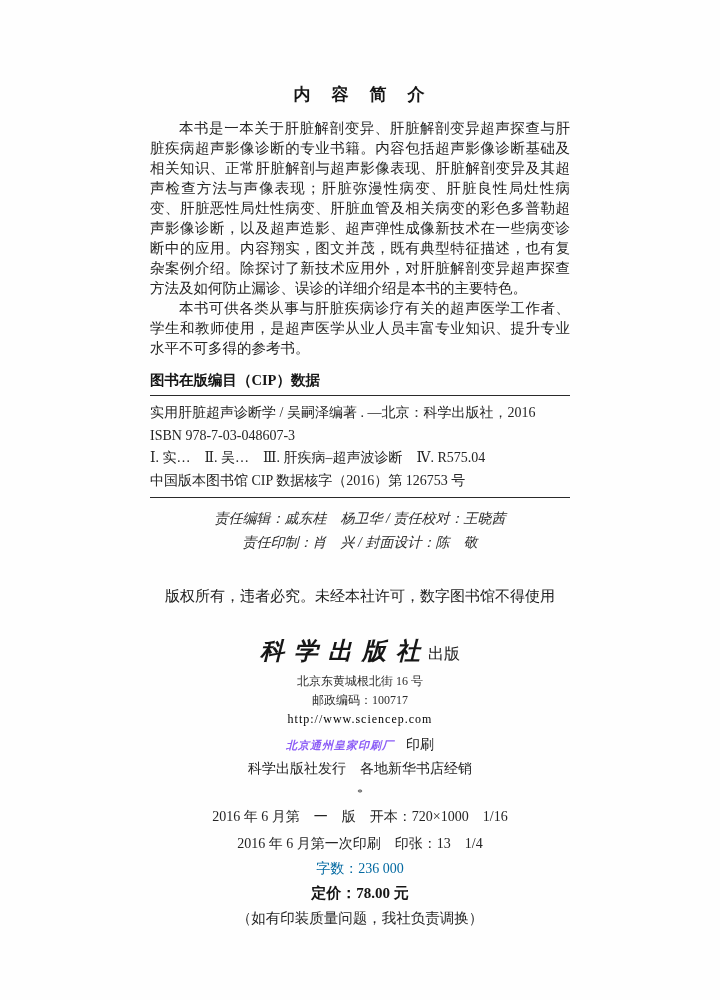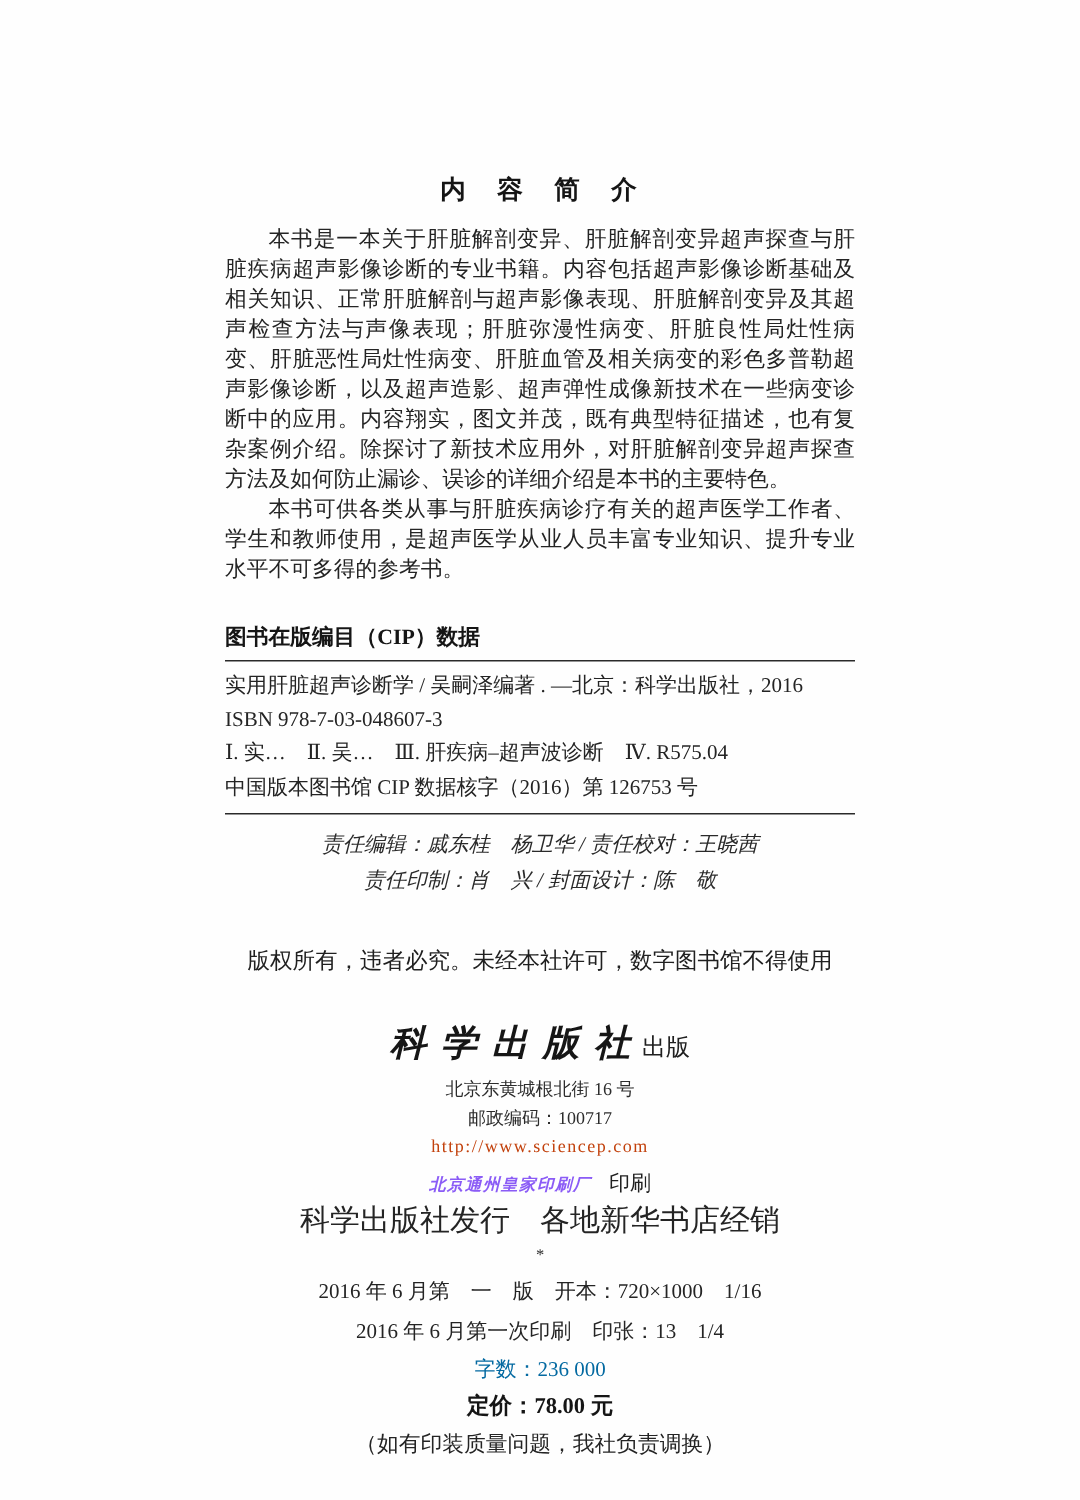--- a/index.html
+++ b/index.html
@@ -6,30 +6,30 @@
   body{
     width:720px;height:1000px;background:#ffffff;color:#1f1f1f;
     font-family:"Liberation Serif","DejaVu Serif",serif;
     -webkit-font-smoothing:antialiased;
     overflow:hidden;
   }
   .page{width:720px;height:1000px;position:relative;background:#fefefe;}
   .textblock{width:420px;margin:0 auto;}
 
   .intro-title{
-    padding-top:116px;text-align:center;font-size:17px;font-weight:bold;
+    padding-top:84px;text-align:center;font-size:17px;font-weight:bold;
     letter-spacing:2px;line-height:22px;color:#151515;
   }
   .intro-paragraphs{margin-top:12px;}
   .intro-paragraphs p{
     margin:0;font-size:14.5px;line-height:20px;text-align:justify;
     text-indent:2em;color:#242424;
   }
 
-  .cip{margin-top:25px;}
+  .cip{margin-top:12px;}
   .cip-header{font-size:14.5px;font-weight:bold;line-height:20px;color:#151515;}
   .cip-rule{border:none;border-top:1.8px solid #2a2a2a;margin:5px 0 6px 0;}
   .cip-lines div{font-size:14px;line-height:22.5px;color:#242424;}
 
   .credits{margin-top:9px;text-align:center;}
   .credits div{
     font-size:14px;line-height:24px;font-style:italic;color:#2a2a2a;
     font-family:"Liberation Serif","DejaVu Serif",serif;
   }
 
@@ -38,27 +38,27 @@
   }
 
   .pubblock{margin-top:33px;text-align:center;}
   .pub-logo-line{line-height:24px;}
   .pub-logo{
     font-size:24px;font-weight:bold;font-style:italic;letter-spacing:2px;color:#161616;
   }
   .pub-suffix{font-size:16px;margin-left:2px;color:#202020;}
   .pub-address{margin-top:6px;font-size:12px;line-height:19px;color:#2c2c2c;}
   .pub-postcode{font-size:12px;line-height:19px;color:#2c2c2c;}
-  .pub-url{font-size:12px;line-height:19px;color:#c2410c;letter-spacing:1px;}
+  .pub-url{font-size:12px;line-height:19px;color:#000000;letter-spacing:1px;}
   .pub-printer-line{margin-top:3px;line-height:24px;}
   .pub-printer{
     font-size:11px;font-weight:bold;font-style:italic;letter-spacing:1px;color:#8b5cf6;
   }
   .pub-printer-suffix{font-size:14px;margin-left:8px;color:#202020;}
-  .pub-distribution{font-size:20px;line-height:24px;color:#242424;}
+  .pub-distribution{font-size:14px;line-height:24px;color:#242424;}
   .pub-star{font-size:11px;line-height:22px;color:#333;}
   .pub-edition{font-size:14px;line-height:27px;color:#242424;}
   .pub-printing{font-size:14px;line-height:27px;color:#242424;}
   .pub-wordcount{font-size:14px;line-height:24px;color:#0369a1;}
   .pub-price{font-size:15px;line-height:25px;font-weight:bold;color:#151515;}
   .pub-notice{font-size:14.5px;line-height:24px;color:#242424;}
 </style>
 </head>
 <body>
 

